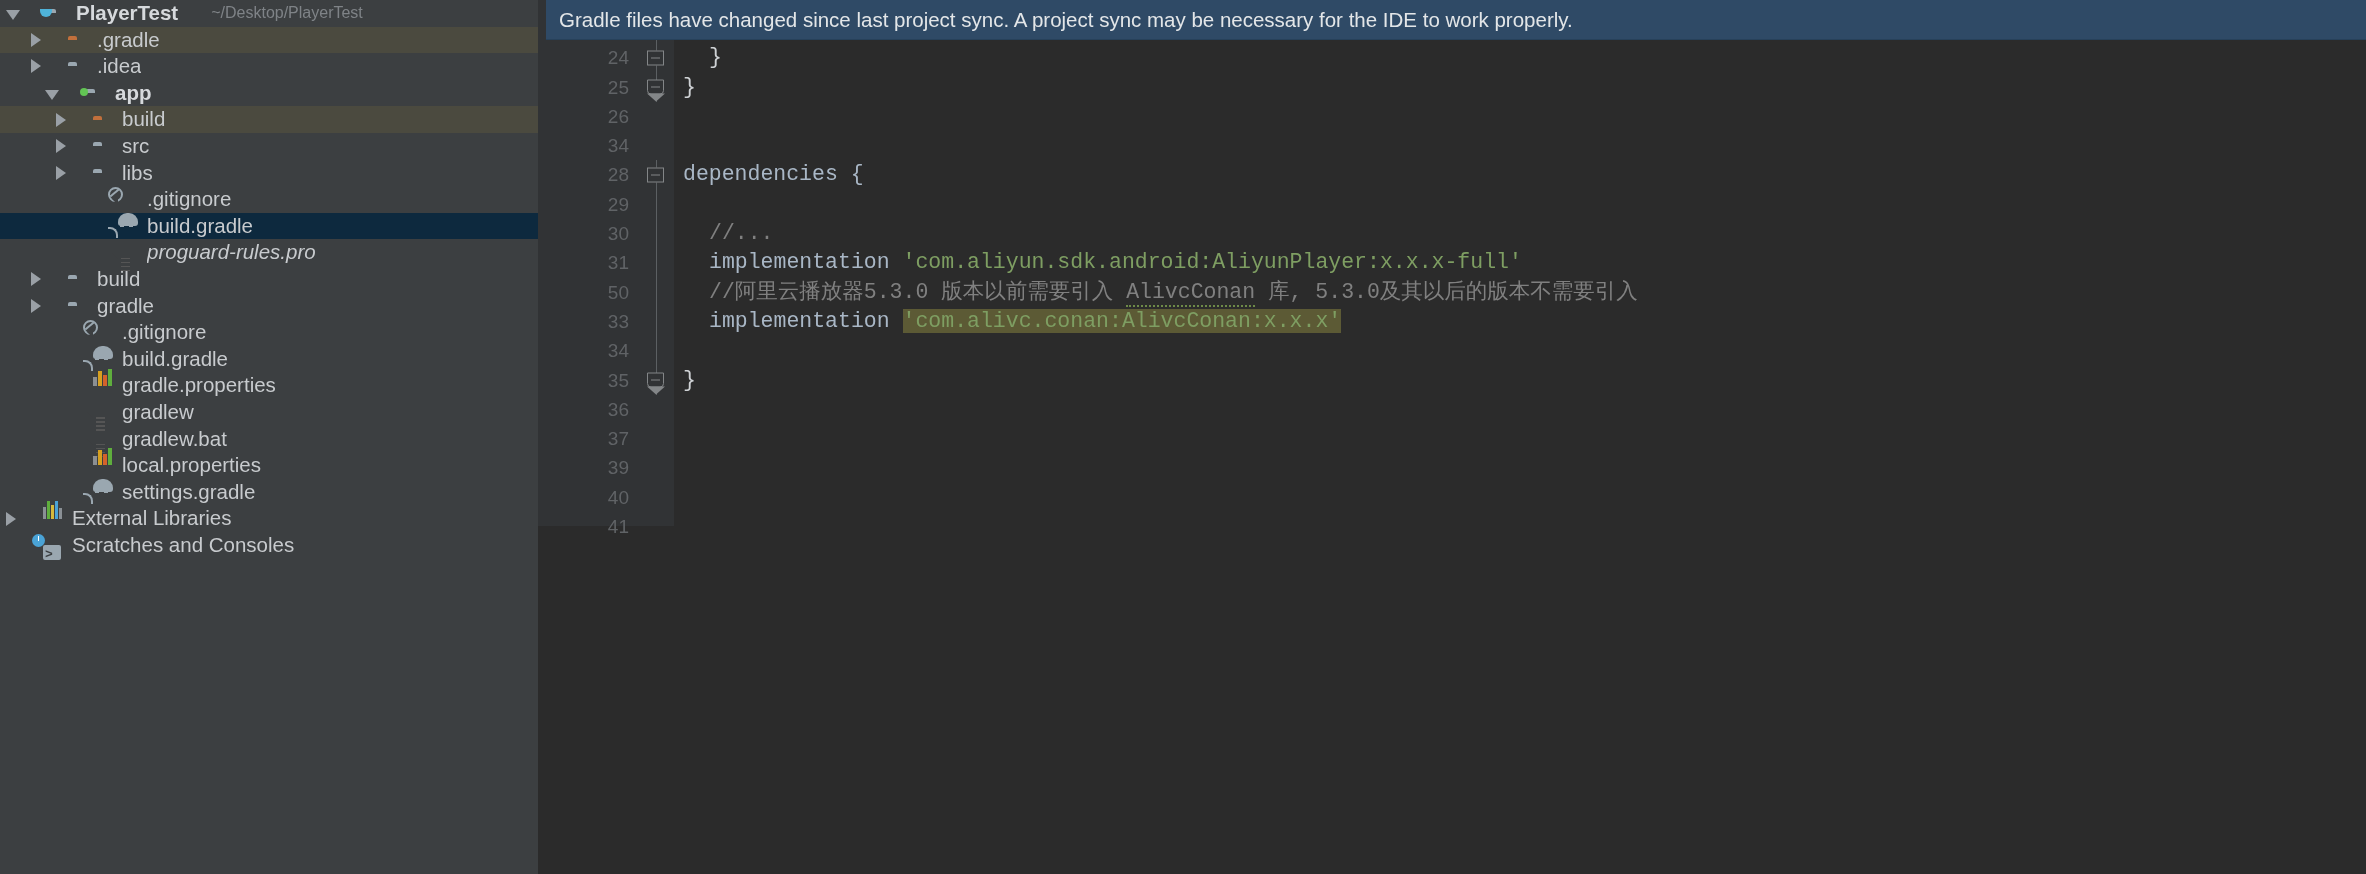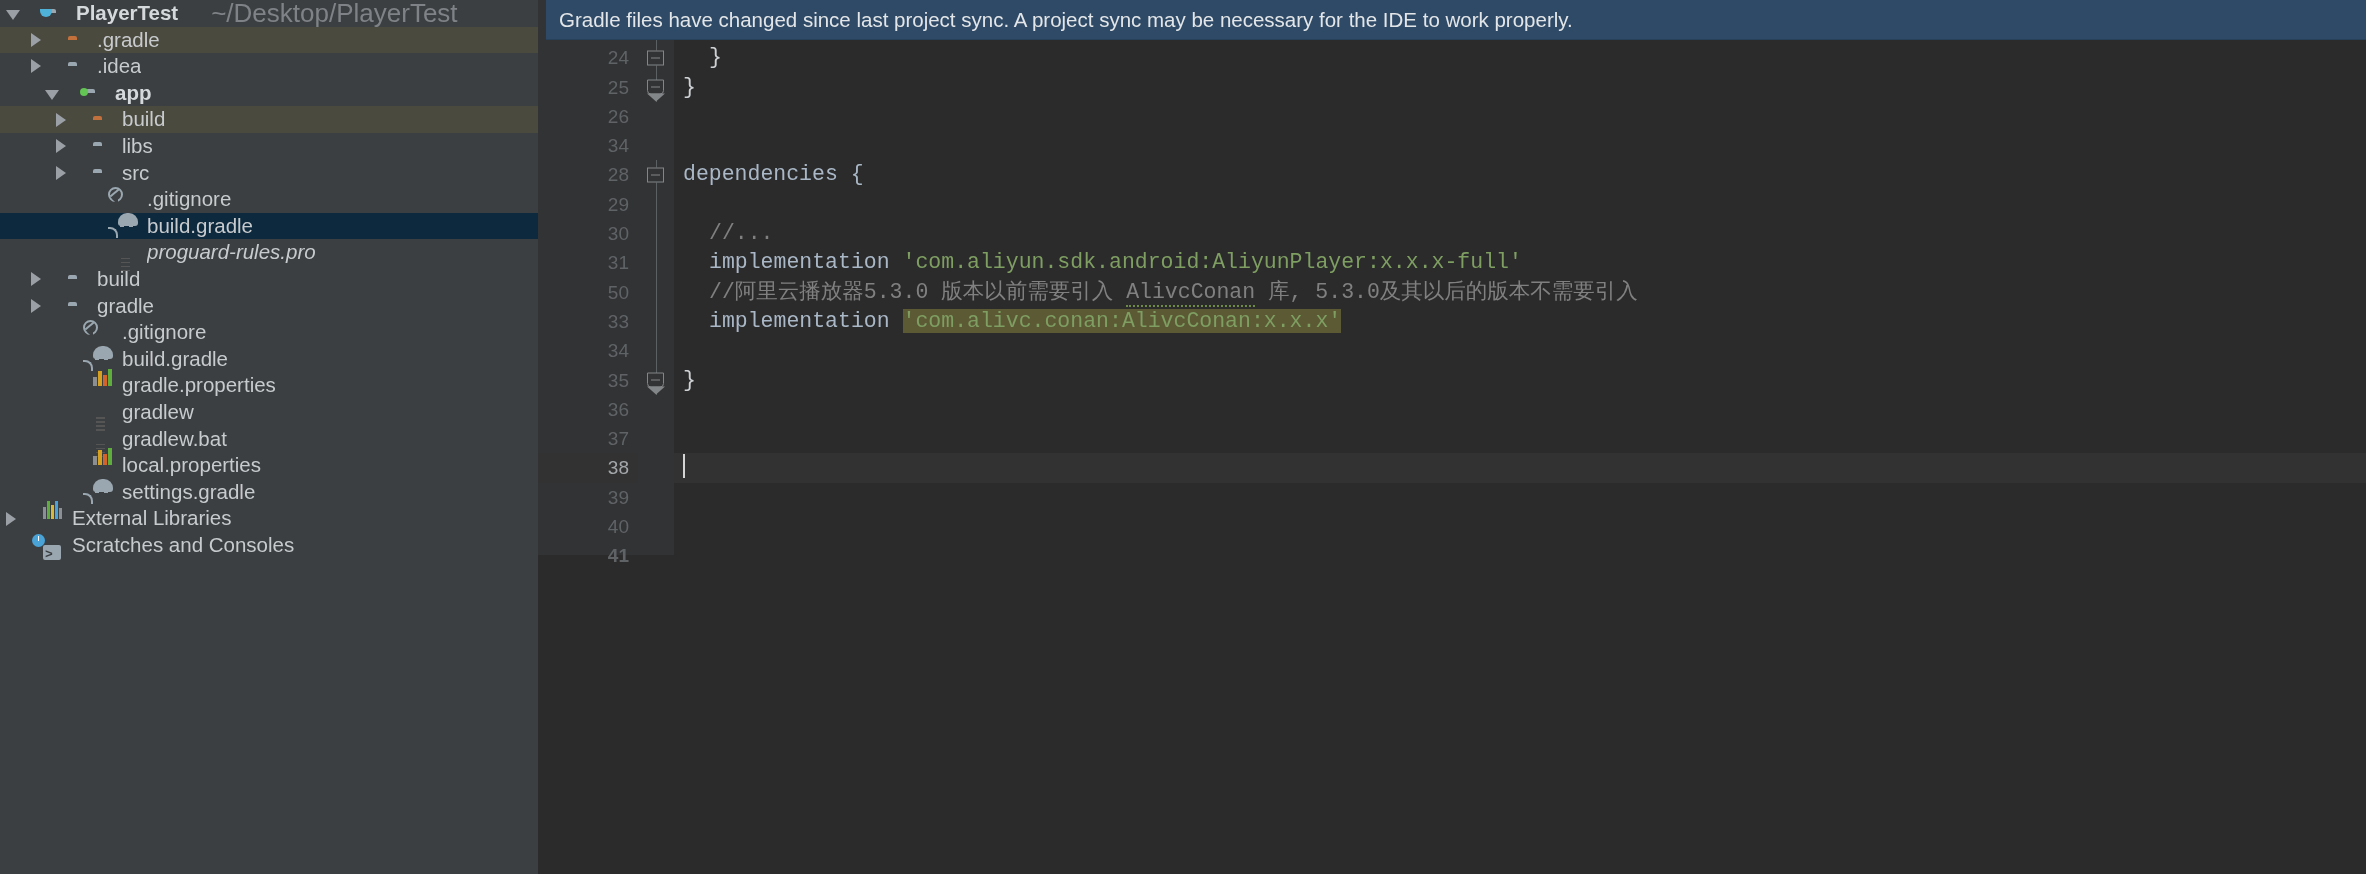--- a/index.html
+++ b/index.html
@@ -30,21 +30,21 @@
   }
   .arrow.open{
     border-left:7px solid transparent;border-right:7px solid transparent;
     border-top:10px solid #9aa0a6;border-bottom:0;margin-right:7px;
     position:relative;top:2px;
   }
   .arrow.none{border:0;width:10px;margin-right:7px;}
   .ico{flex:0 0 auto;margin-right:9px;display:inline-block;position:relative;}
   .lbl{overflow:hidden;text-overflow:clip;}
   .lbl.bold{font-weight:bold;color:#d6d9dc;}
-  .path{color:#7f8387;font-size:26px;margin-left:13px;}
+  .path{color:#7f8387;font-size:16px;margin-left:13px;}
 
   
   .folder{width:22px;height:17px;border-radius:2px 3px 3px 3px;background:#9aa7b0;position:relative;}
   .folder::before{content:"";position:absolute;top:-4px;left:0;width:9px;height:4px;background:#9aa7b0;border-radius:2px 2px 0 0;}
   .folder.orange{background:#c2703c;}
   .folder.orange::before{background:#c2703c;}
   .folder .dot{position:absolute;right:-2px;bottom:-3px;width:8px;height:8px;border-radius:50%;background:#62c554;}
   .folder .cup{position:absolute;right:-5px;bottom:-4px;width:12px;height:8px;background:#4fb3d9;border-radius:0 0 6px 6px;}
 
   
@@ -178,26 +178,26 @@
         <span class="lbl bold">app</span>
       </div>
       <div class="trow hover" style="padding-left: 56px;">
         <span class="arrow "></span>
         <span class="ico"><span class="folder orange"></span></span>
         <span class="lbl">build</span>
       </div>
       <div class="trow" style="padding-left: 56px;">
         <span class="arrow "></span>
         <span class="ico"><span class="folder"></span></span>
+        <span class="lbl">src</span>
+      </div>
+      <div class="trow" style="padding-left: 56px;">
+        <span class="arrow "></span>
+        <span class="ico"><span class="folder"></span></span>
         <span class="lbl">libs</span>
-      </div>
-      <div class="trow" style="padding-left: 56px;">
-        <span class="arrow "></span>
-        <span class="ico"><span class="folder"></span></span>
-        <span class="lbl">src</span>
       </div>
       <div class="trow" style="padding-left: 81px;">
         <span class="arrow none"></span>
         <span class="ico"><span class="page"><span class="ban"></span></span></span>
         <span class="lbl">.gitignore</span>
       </div>
       <div class="trow sel" style="padding-left: 81px;">
         <span class="arrow none"></span>
         <span class="ico"><span class="eleph"><span class="body"></span><span class="trunk"></span><span class="leg l1"></span><span class="leg l2"></span></span></span>
         <span class="lbl">build.gradle</span>
@@ -373,36 +373,31 @@
         <div class="crow">
           <div class="gutter">36</div>
           <div class="gutmark"></div>
           <div class="codecell"></div>
         </div>
         <div class="crow">
           <div class="gutter">37</div>
           <div class="gutmark"></div>
           <div class="codecell"></div>
         </div>
-        <div class="crow cur">
-          <div class="gutter">38</div>
-          <div class="gutmark"></div>
-          <div class="codecell"><span class="caret"></span></div>
-        </div>
         <div class="crow">
           <div class="gutter">39</div>
           <div class="gutmark"></div>
           <div class="codecell"></div>
         </div>
         <div class="crow">
           <div class="gutter">40</div>
           <div class="gutmark"></div>
           <div class="codecell"></div>
         </div>
-        <div class="crow" style="height: 14px; font-weight: bold;">
+        <div class="crow" style="height: 14px;">
           <div class="gutter">41</div>
           <div class="gutmark"></div>
           <div class="codecell"></div>
         </div>
       </div>
   </div>
 
 </div>
 
 </body></html>

